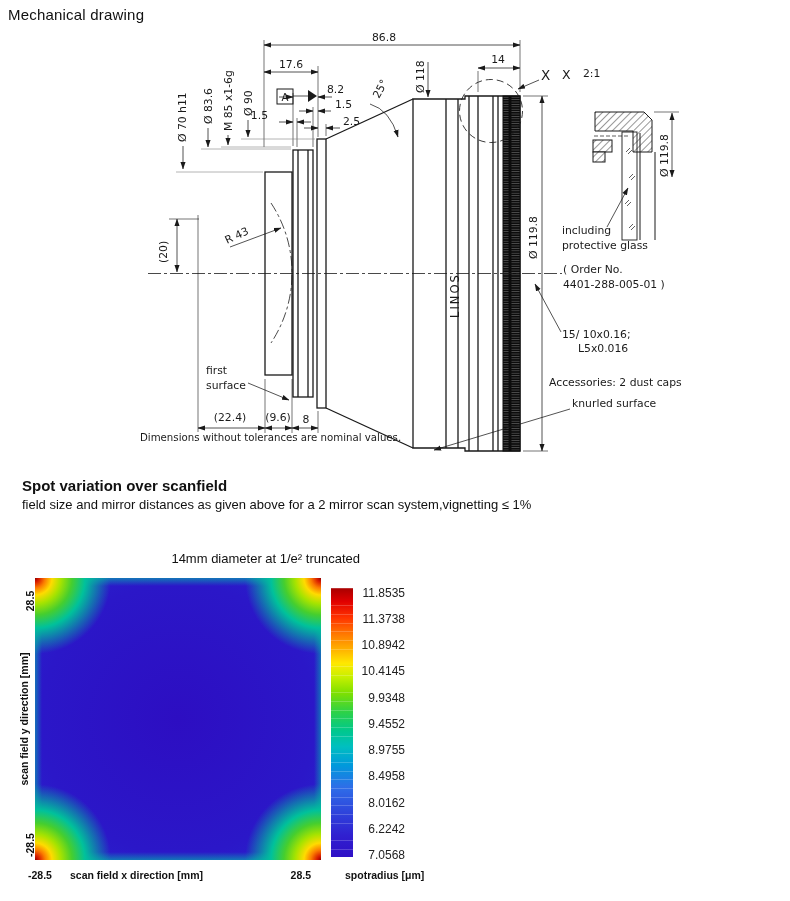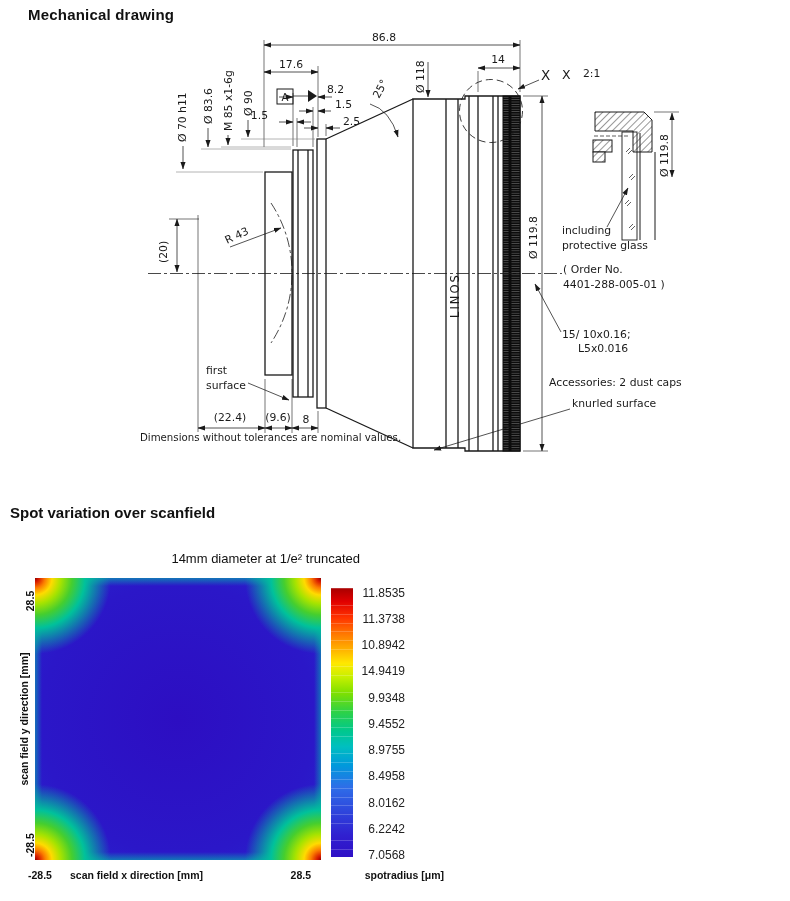--- a/index.html
+++ b/index.html
@@ -1,25 +1,25 @@
 <!DOCTYPE html>
 <html><head>
 <meta charset="utf-8">
 <style>
   html,body{margin:0;padding:0;background:#fff;}
   body{width:790px;height:901px;position:relative;font-family:"Liberation Sans",sans-serif;color:#111;overflow:hidden;}
   .abs{position:absolute;}
-  .page-title{left:28px;top:6px;font-size:15px;font-weight:bold;letter-spacing:.2px;}
+  .page-title{left:8px;top:6px;font-size:15px;font-weight:normal;letter-spacing:.2px;}
   .mech-svg{left:0;top:22px;}
   .mech-svg text{font-family:"DejaVu Sans",sans-serif;font-size:10.8px;fill:#1a1a1a;}
   .mech-svg text.small{font-size:10.2px;}
   .mech-svg text.big{font-size:13.5px;}
   .mech-svg text.med{font-size:12.5px;}
   .mech-svg text.brand{font-size:11.5px;letter-spacing:2px;}
-  .spot-head{left:10px;top:477px;width:750px;margin-top:27px;}
+  .spot-head{left:22px;top:477px;width:750px;}
   .spot-title{font-size:15px;font-weight:bold;margin-bottom:2px;}
   .spot-line{font-size:13px;line-height:17px;}
   .hm-title{left:70px;top:551px;width:290px;text-align:right;font-size:13px;}
   .hm-plot{left:35px;top:578px;width:286px;height:282px;
     background:
       radial-gradient(circle at 0% 0%,   #8f0000 0px,#d81c00 4px,#fb7c00 10px,#ffdb00 17px,#a6e300 26px,#46ce2e 37px,#00c19b 50px,rgba(20,110,225,0) 76px),
       radial-gradient(circle at 100% 0%,  #8f0000 0px,#d81c00 4px,#fb7c00 10px,#ffdb00 17px,#a6e300 26px,#46ce2e 37px,#00c19b 50px,rgba(20,110,225,0) 76px),
       radial-gradient(circle at 0% 100%,  #8f0000 0px,#d81c00 4px,#fb7c00 10px,#ffdb00 17px,#a6e300 26px,#46ce2e 37px,#00c19b 50px,rgba(20,110,225,0) 76px),
       radial-gradient(circle at 100% 100%,#8f0000 0px,#d81c00 4px,#fb7c00 10px,#ffdb00 17px,#a6e300 26px,#46ce2e 37px,#00c19b 50px,rgba(20,110,225,0) 76px),
       linear-gradient(to bottom,rgba(0,195,170,.55) 0,rgba(30,120,230,0) 8px),
@@ -29,21 +29,21 @@
       radial-gradient(ellipse 160% 160% at 50% 50%,#2d0ec2 0%,#2b17c8 30%,#2531d2 55%,#1f49dd 76%,#1a5ee6 96%);
   }
   .hm-ylabel{left:13px;top:710px;width:22px;height:18px;font-size:10.5px;font-weight:bold;transform:rotate(-90deg);transform-origin:center;white-space:nowrap;display:flex;align-items:center;justify-content:center;}
   .hm-ytick{font-size:10.5px;font-weight:bold;transform:rotate(-90deg);transform-origin:center;white-space:nowrap;width:16px;height:14px;display:flex;align-items:center;justify-content:center;}
   .yt-top{left:22px;top:594px;}
   .yt-bot{left:22px;top:838px;}
   .hm-xrow{font-size:10.5px;font-weight:bold;top:869px;white-space:nowrap;}
   .xt-left{left:28px;}
   .hm-xlabel{left:70px;width:250px;text-align:left;}
   .xt-right{left:255px;width:56px;text-align:right;}
-  .cb-label{left:324px;width:120px;text-align:right;}
+  .cb-label{left:345px;width:120px;text-align:left;}
   .colorbar{left:331px;top:588px;width:22px;height:269px;
     background:
       repeating-linear-gradient(to bottom,rgba(255,255,255,.20) 0,rgba(255,255,255,.20) .8px,transparent .8px,transparent 8.7px),
       linear-gradient(to bottom,#a80000 0%,#e00000 5%,#ff3300 11%,#ff7700 17%,#ffb300 23%,#ffe800 28%,#c8f000 33%,#7fe000 39%,#2ed246 46%,#00c88c 53%,#00bfc0 59%,#0099dc 66%,#2e6ee8 74%,#2e46dc 83%,#3020d0 92%,#2f10c6 100%);
   }
   .cb-tick{left:350px;width:55px;text-align:right;font-size:12px;color:#222;height:13px;line-height:13px;}
 </style>
 </head>
 <body>
 
@@ -201,35 +201,36 @@
     <text x="562" y="338">15/ 10x0.16;</text>
     <text x="578" y="352">L5x0.016</text>
     <text x="549" y="386">Accessories: 2 dust caps</text>
     <text x="572" y="407">knurled surface</text>
     <text transform="translate(668,177) rotate(-90)">Ø 119.8</text>
   </g>
 </svg>
 
 <div class="abs spot-head">
   <div class="spot-title">Spot variation over scanfield</div>
+  <div class="spot-line">field size and mirror distances as given above for a 2 mirror scan system,vignetting ≤ 1%</div>
 </div>
 
 <div class="abs hm-title">14mm diameter at 1/e² truncated</div>
 <div class="abs hm-plot"></div>
 <div class="abs hm-ylabel">scan field y direction [mm]</div>
 <div class="abs hm-ytick yt-top">28.5</div>
 <div class="abs hm-ytick yt-bot">-28.5</div>
 <div class="abs hm-xrow xt-left">-28.5</div>
 <div class="abs hm-xrow hm-xlabel">scan field x direction [mm]</div>
 <div class="abs hm-xrow xt-right">28.5</div>
 <div class="abs colorbar"></div>
 <div class="abs cb-tick" style="top:587px">11.8535</div>
 <div class="abs cb-tick" style="top:613px">11.3738</div>
 <div class="abs cb-tick" style="top:639px">10.8942</div>
-<div class="abs cb-tick" style="top:665px">14.9419</div>
+<div class="abs cb-tick" style="top:665px">10.4145</div>
 <div class="abs cb-tick" style="top:692px">9.9348</div>
 <div class="abs cb-tick" style="top:718px">9.4552</div>
 <div class="abs cb-tick" style="top:744px">8.9755</div>
 <div class="abs cb-tick" style="top:770px">8.4958</div>
 <div class="abs cb-tick" style="top:797px">8.0162</div>
 <div class="abs cb-tick" style="top:823px">6.2242</div>
 <div class="abs cb-tick" style="top:849px">7.0568</div>
 <div class="abs hm-xrow cb-label">spotradius [μm]</div>
 
 </body></html>

